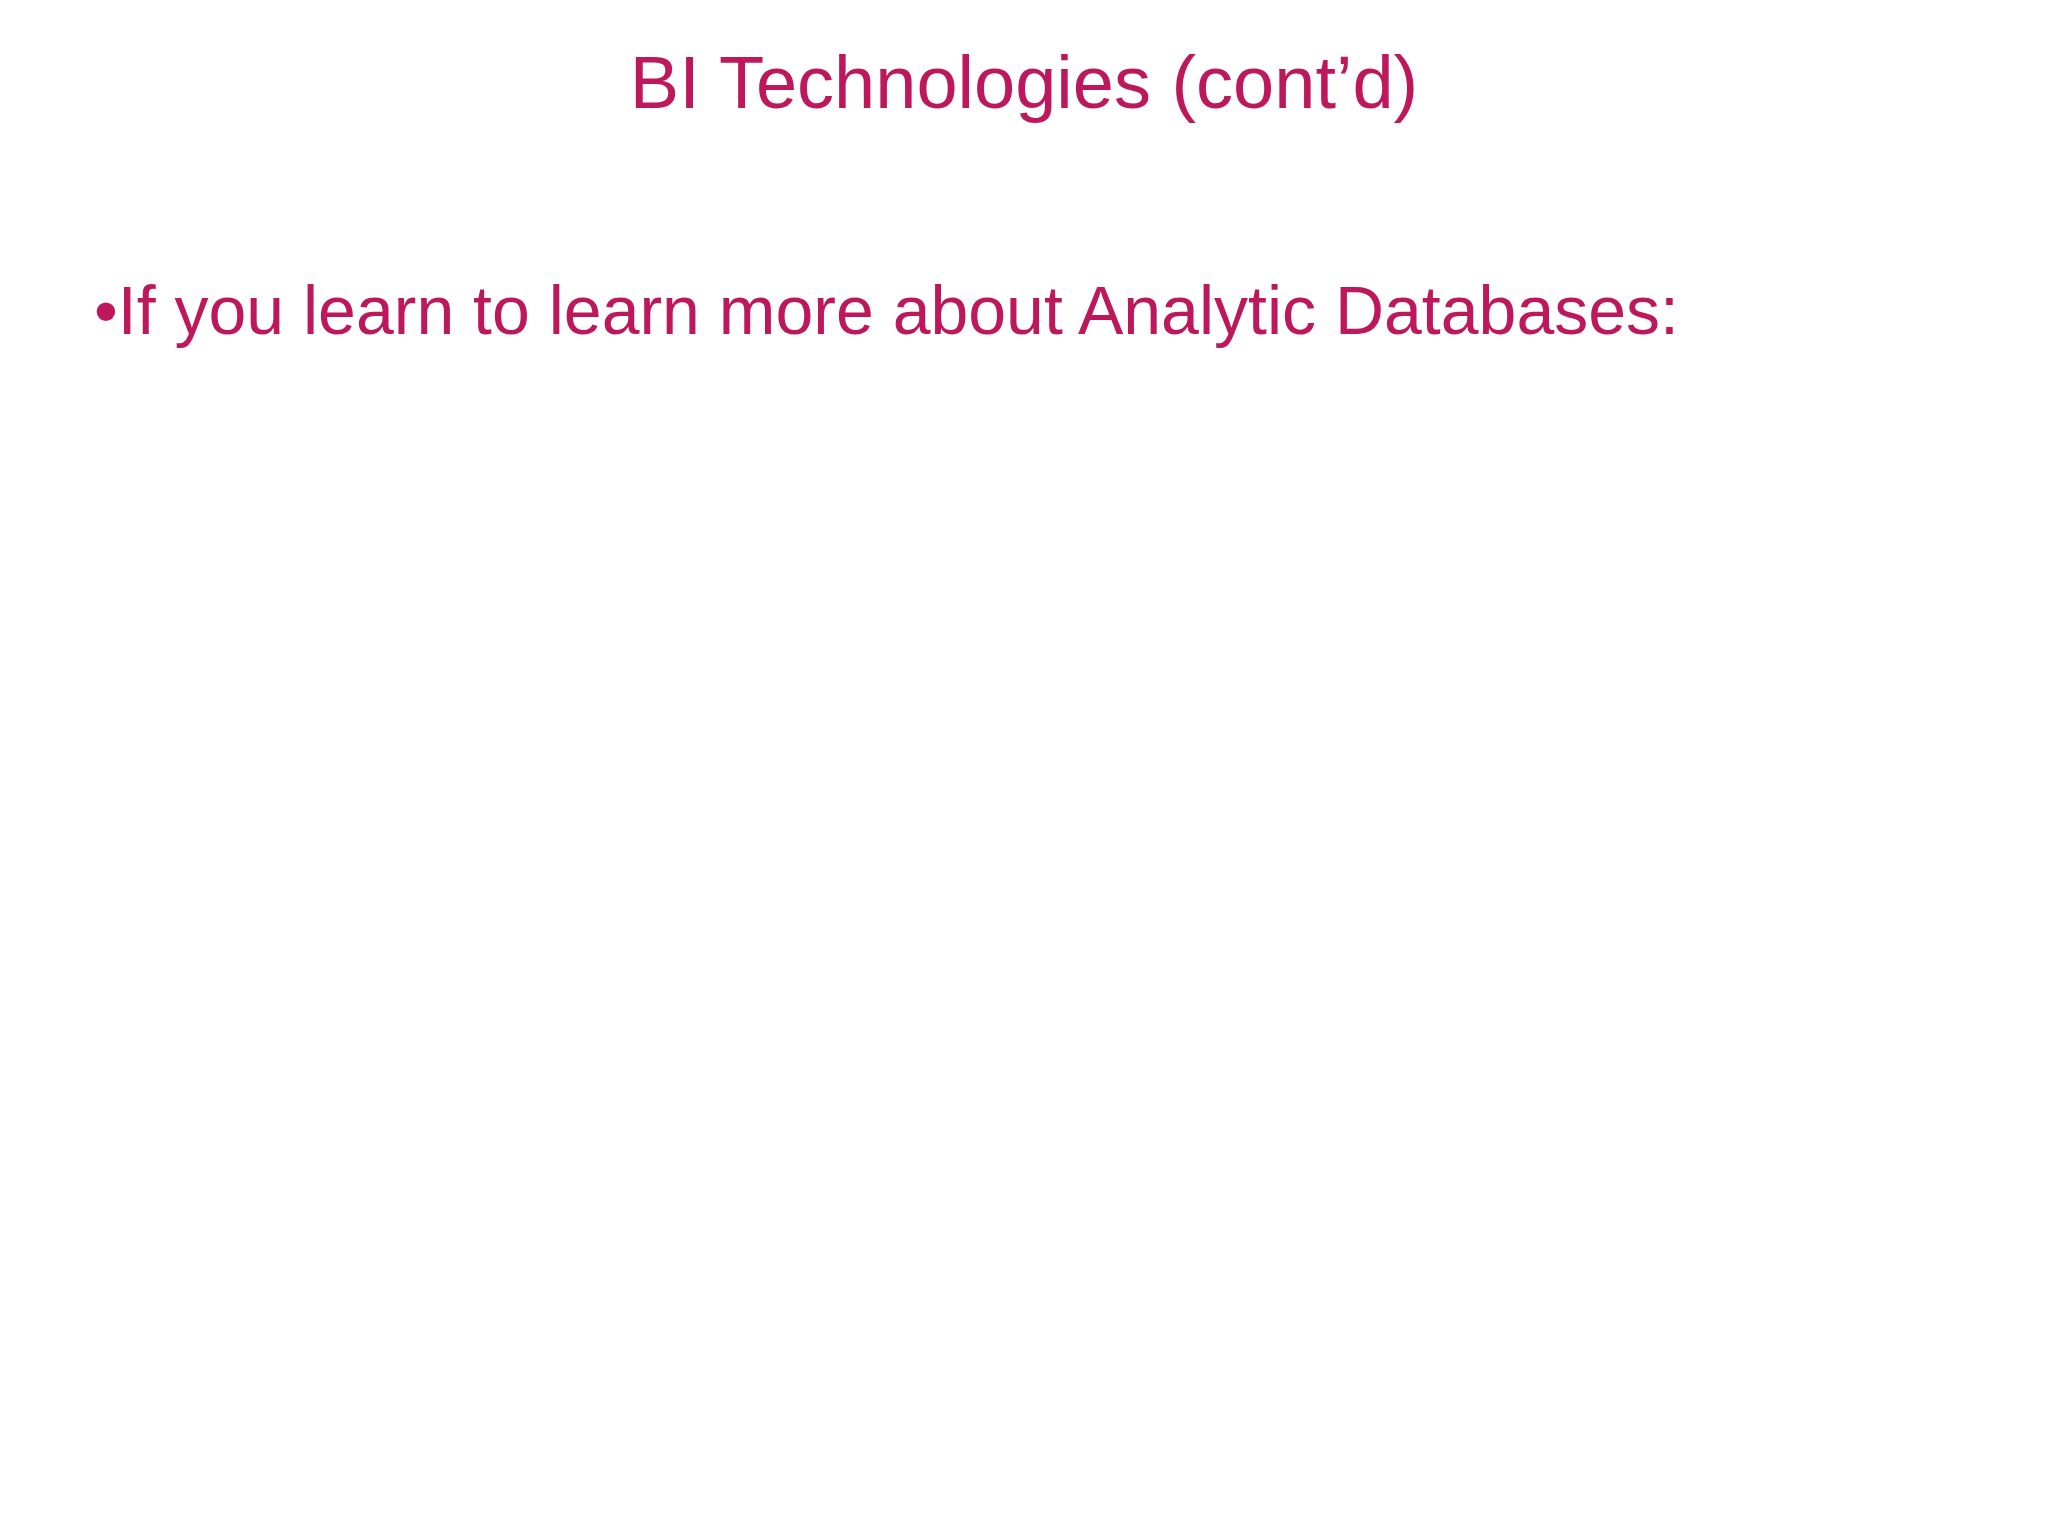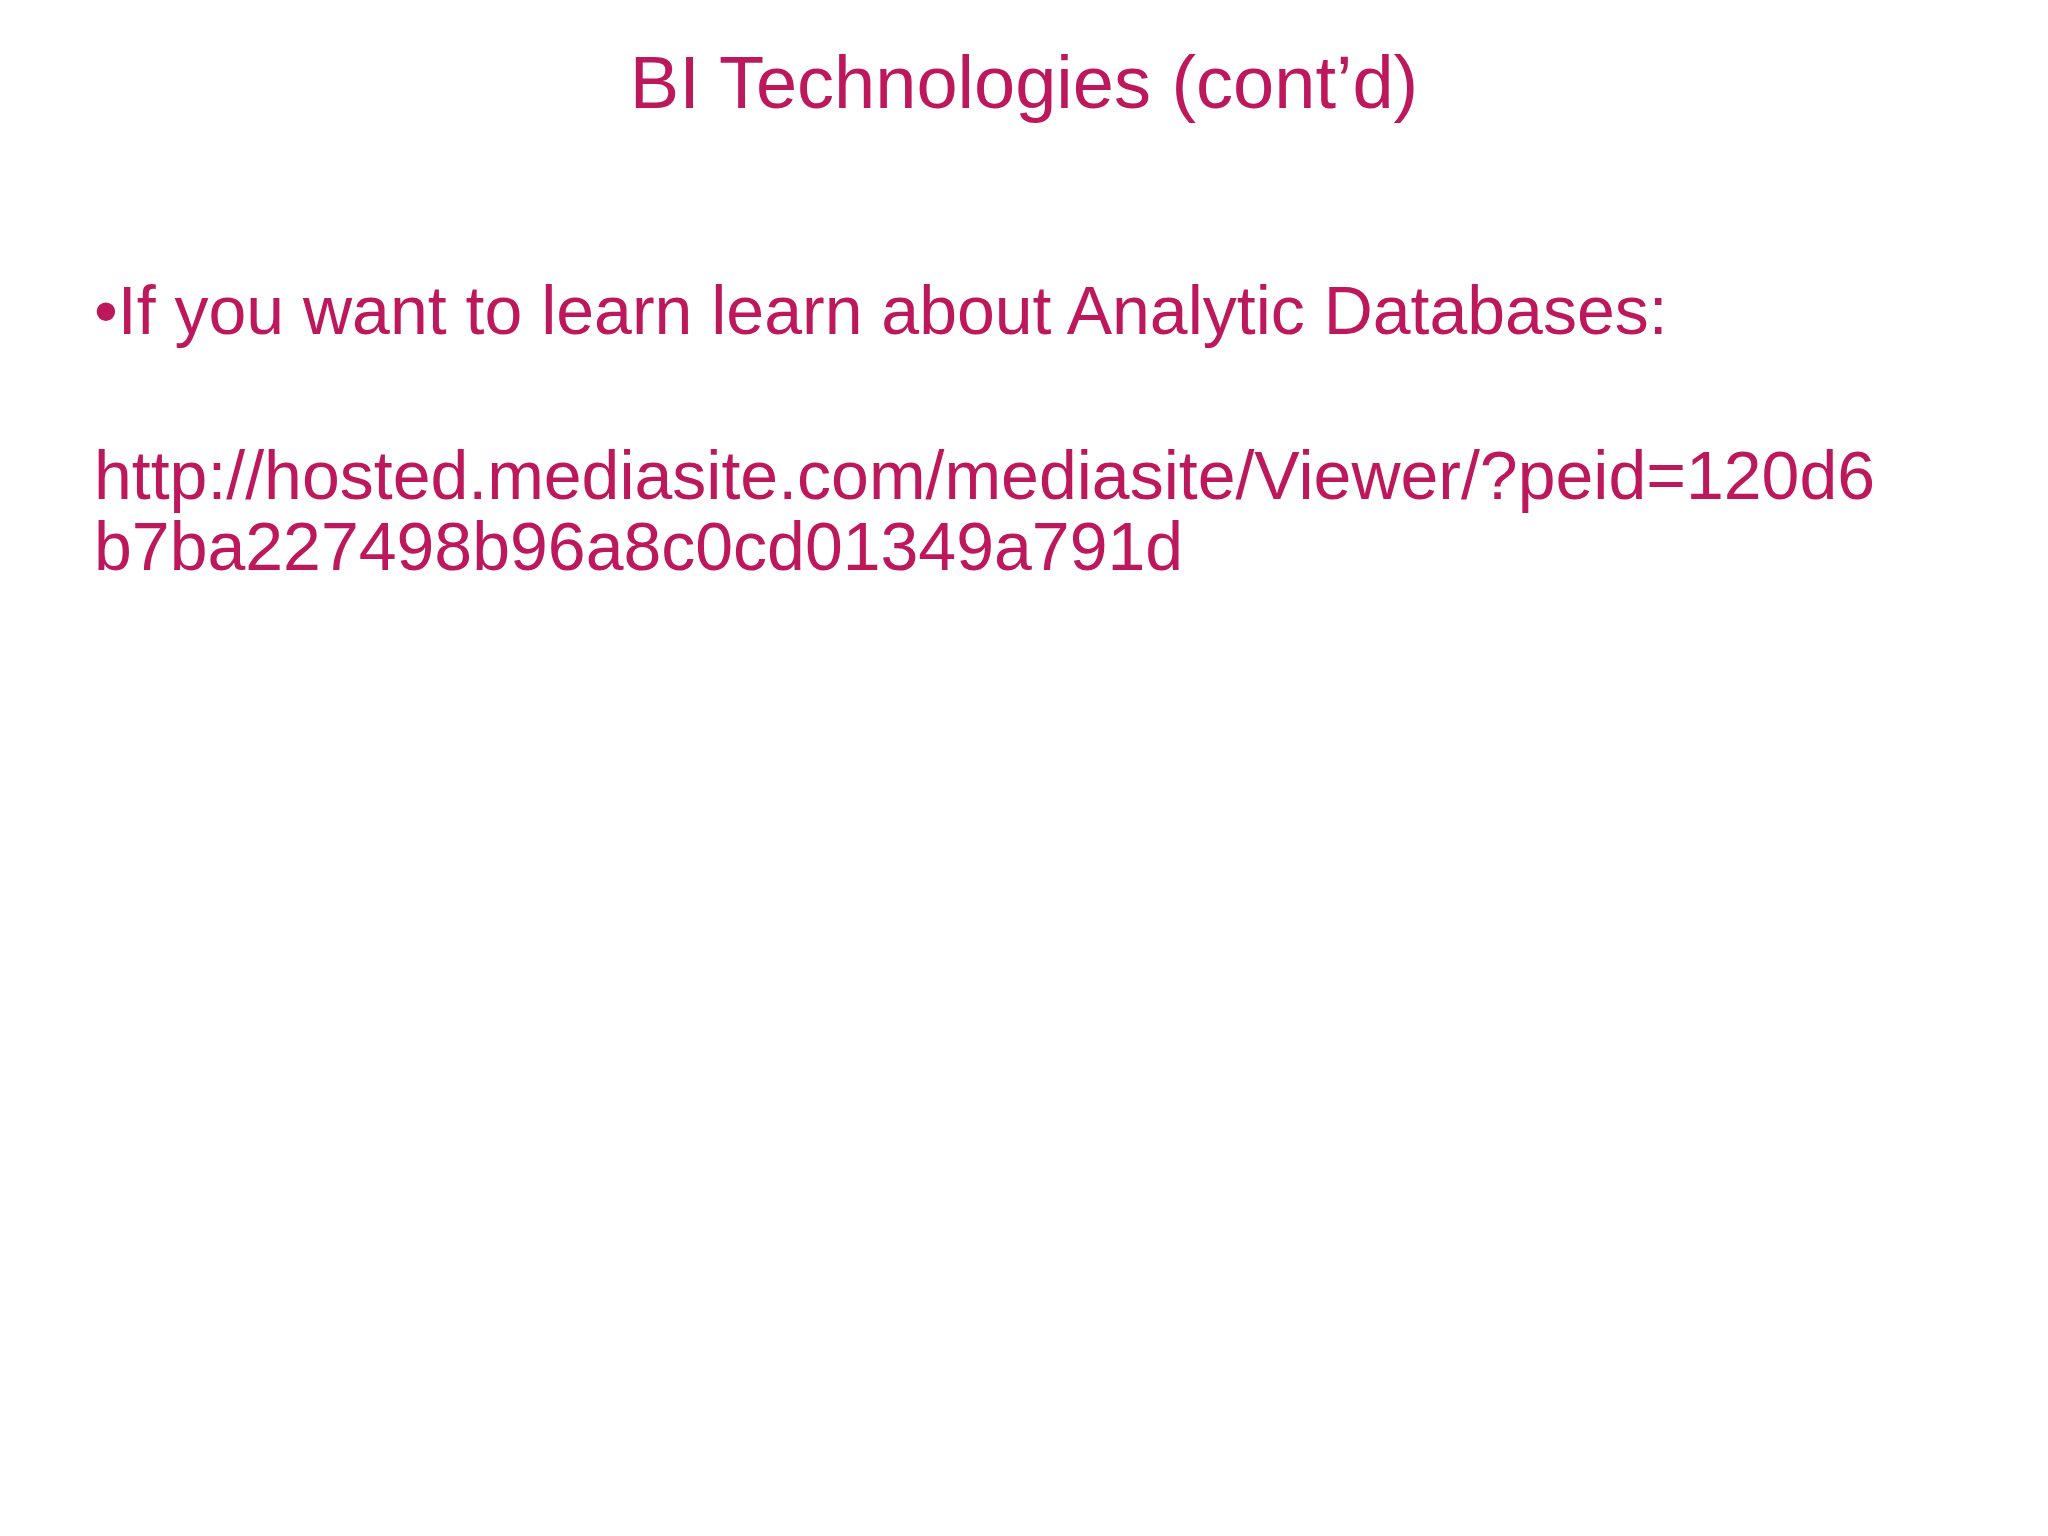--- a/index.html
+++ b/index.html
@@ -47,24 +47,20 @@
   .bullet-2 { top: 806px; }
   .url-2    { top: 964px; }
 </style>
 </head>
 <body>
 
 <div class="slide" style="background: rgb(255, 255, 255); color: #be185d;">
 
   <div class="slide-title">BI Technologies (cont’d)</div>
 
-  <div class="bullet-line bullet-1">•If you want to learn learn about Analytic Databases:</div>
+  <div class="bullet-line bullet-1">•If you learn to learn more about Analytic Databases:</div>
 
-  <div class="url-block url-1">
-    <div class="url-line">http://hosted.mediasite.com/mediasite/Viewer/?peid=120d6</div>
-    <div class="url-line">b7ba227498b96a8c0cd01349a791d</div>
-  </div>
 
 
   <div class="url-block url-2">
   </div>
 
 </div>
 
 </body></html>

